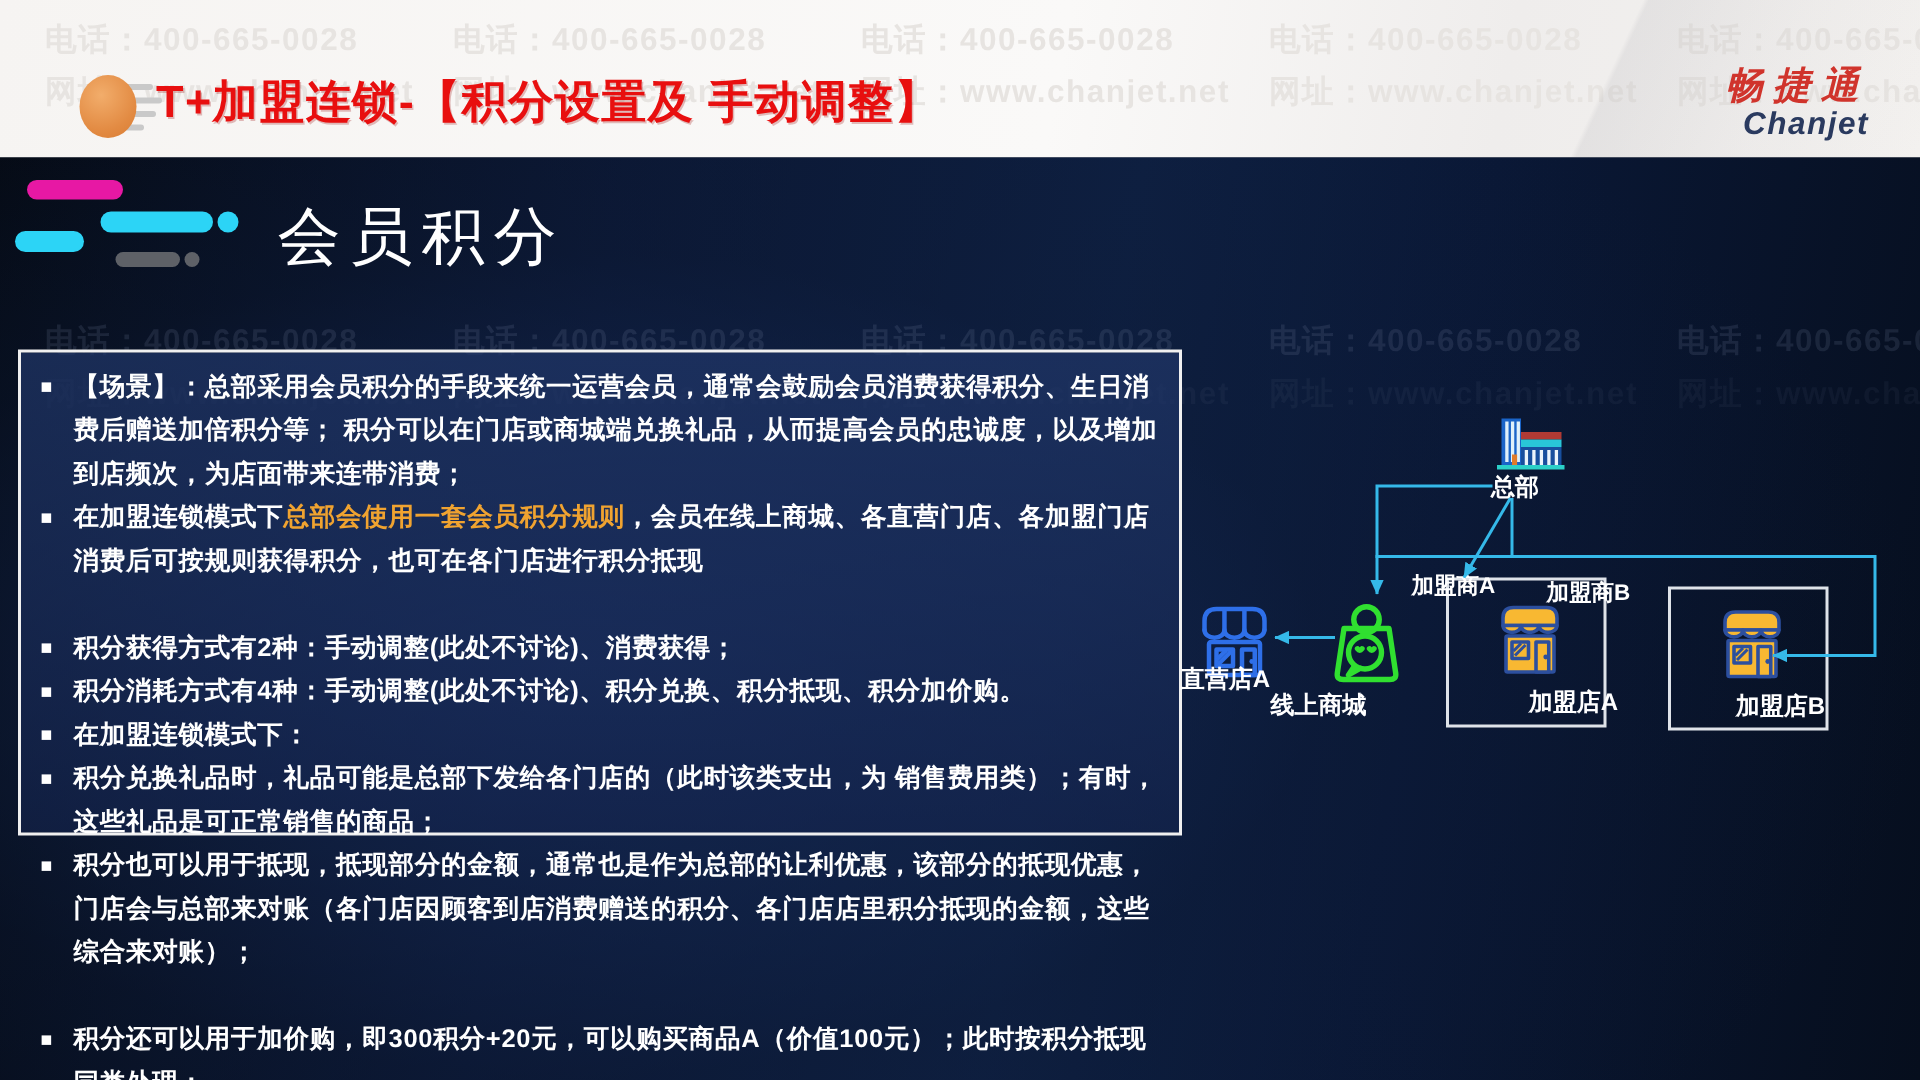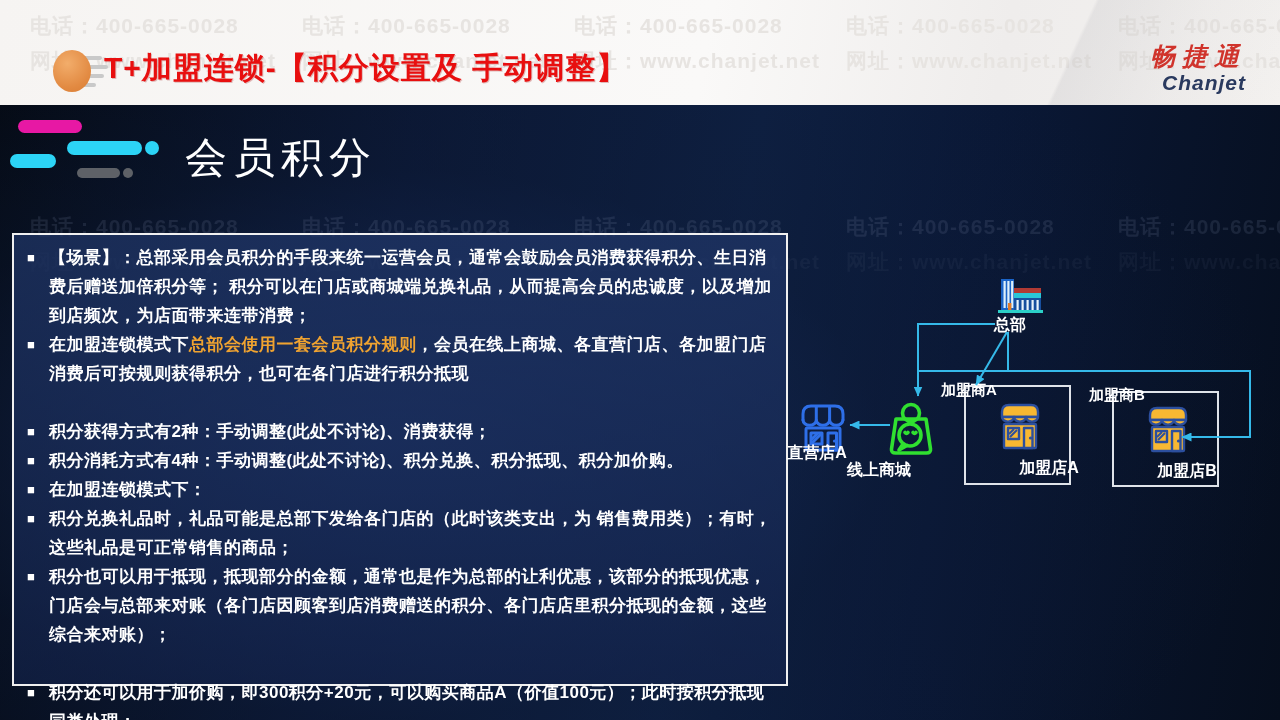--- a/index.html
+++ b/index.html
@@ -59,21 +59,21 @@
   .dot-cyan{left:145px;top:36px;width:14px;height:14px;border-radius:50%;background:#2cd4f6;position:absolute;}
   .bar-cyan-left{left:10px;top:49px;width:46px;height:14px;background:#2cd4f6;}
   .bar-gray{left:77px;top:63px;width:43px;height:10px;background:#5e6167;}
   .dot-gray{left:123px;top:63px;width:10px;height:10px;border-radius:50%;background:#5e6167;position:absolute;}
   .section-title{
     position:absolute;left:185px;top:25px;color:#fff;
     font-size:42px;font-weight:400;letter-spacing:6px;
   }
   
   .scenario-box{
-    position:absolute;left:12px;top:128px;width:776px;height:453px;
+    position:absolute;left:12px;top:128px;width:776px;height:324px;
     border:2px solid #f0f0f0;box-sizing:border-box;
     background:linear-gradient(180deg,rgba(32,54,104,.72) 0%,rgba(20,36,78,.6) 100%);
     padding:8px 10px 0 12px;
   }
   .bline{font-size:17px;font-weight:bold;line-height:29px;color:#fff;letter-spacing:.5px;}
   .bullet{position:relative;padding-left:23px;}
   .bullet::before{content:"■";position:absolute;left:1px;top:0;font-size:13px;line-height:29px;color:#fff;}
   .blank{height:29px;}
   .hl{color:var(--hl,#f0a330);}
   
@@ -172,21 +172,21 @@
     <rect x="37.5" y="23" width="2.2" height="10" fill="#eaf4fb"></rect>
     <rect x="42.5" y="23" width="2.2" height="10" fill="#eaf4fb"></rect>
     <rect x="14" y="26" width="3.4" height="7" fill="#e07b2a"></rect>
     <rect x="4" y="33" width="45" height="3" fill="#2bd0c8"></rect>
   </svg>
   <div class="dg-label center" style="left:1010px;top:210px;">总部</div>
 
   <div class="dg-box" style="left:964px;top:280px;width:107px;height:100px;"></div>
   <div class="dg-box" style="left:1112px;top:286px;width:107px;height:96px;"></div>
   <div class="dg-label dg-sub" style="left:941px;top:276px;">加盟商A</div>
-  <div class="dg-label dg-sub" style="left:1089px;top:281px;text-align:right;">加盟商B</div>
+  <div class="dg-label dg-sub" style="left:1031px;top:281px;text-align:right;">加盟商B</div>
 
   <svg class="dg-icon" style="left:795px;top:297px;" width="56" height="52" viewBox="0 0 56 52">
     <g stroke="#2e6fe8" stroke-width="3" fill="none" stroke-linecap="round" stroke-linejoin="round">
       <path d="M8,18 V12 Q8,4 16,4 H40 Q48,4 48,12 V18"></path>
       <line x1="21.3" y1="5" x2="21.3" y2="18"></line>
       <line x1="34.6" y1="5" x2="34.6" y2="18"></line>
       <path d="M8,18 a6.6,5.2 0 0 0 13.3,0 a6.6,5.2 0 0 0 13.3,0 a6.6,5.2 0 0 0 13.3,0"></path>
       <rect x="11" y="26" width="34" height="22" rx="1.5"></rect>
       <rect x="16" y="31" width="11" height="11"></rect>
       <line x1="18" y1="40" x2="25" y2="33"></line>

